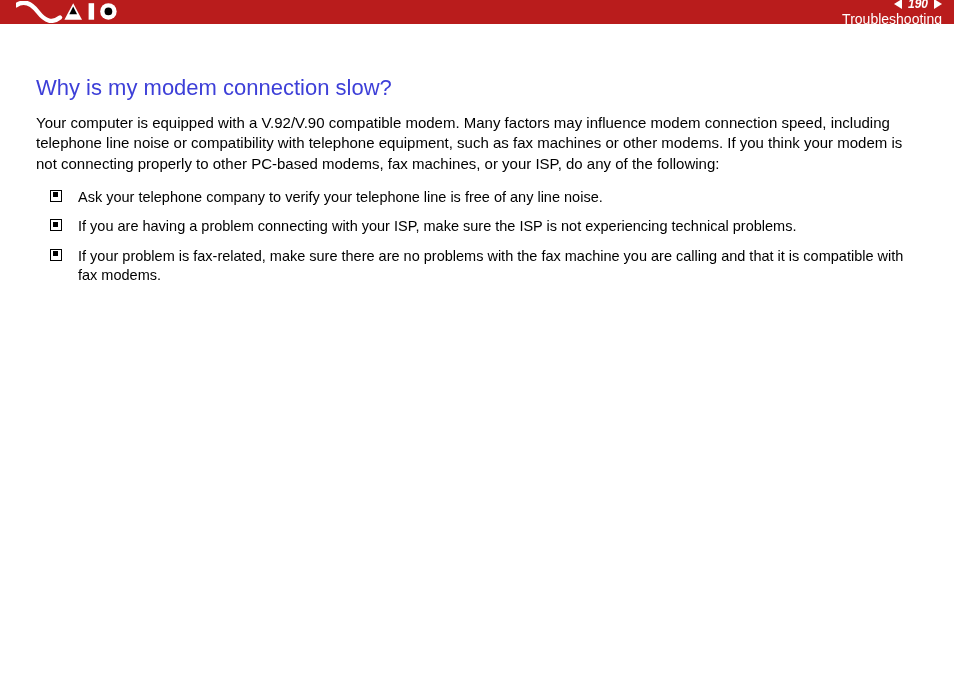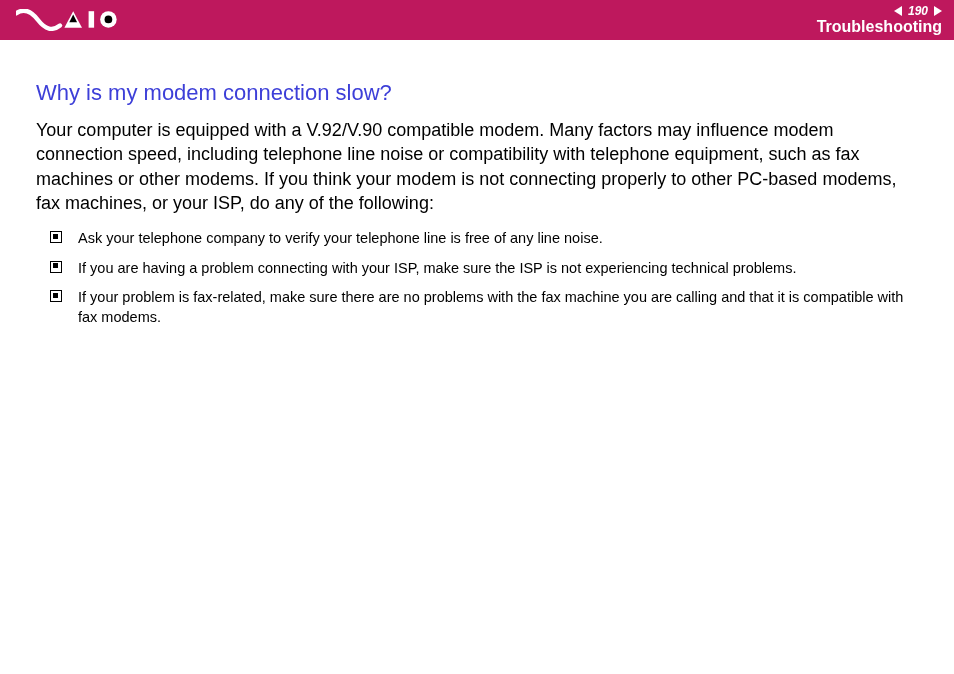--- a/index.html
+++ b/index.html
@@ -8,22 +8,22 @@
     width: 954px;
     height: 674px;
     background: #ffffff;
     font-family: Arial, Helvetica, sans-serif;
     color: #000;
     overflow: hidden;
   }
   
   .topbar {
     position: relative;
-    background: #be185d;
-    height: 40px;
+    background: #b91c1c;
+    height: 24px;
     width: 100%;
   }
   .topbar-inner {
     display: flex;
     align-items: center;
     justify-content: space-between;
     height: 100%;
     padding: 0 12px 0 16px;
   }
   .logo {
@@ -53,36 +53,36 @@
     margin-bottom: 2px;
   }
   .page-wrap .tri {
     width: 0; height: 0;
     border-top: 5px solid transparent;
     border-bottom: 5px solid transparent;
   }
   .tri-left  { border-right: 8px solid #fff; margin-right:2px;}
   .tri-right { border-left: 8px solid #fff; margin-left:2px;}
   .section-name {
-    font-weight: bold;
-    font-size: 16px;
+    font-weight: normal;
+    font-size: 14px;
   }
   
   .content {
     padding: 40px 32px 0 36px;
   }
   h1.title {
-    margin: 0 0 12px 0;
+    margin: 11px 0 12px 0;
     font-size: 22px;
     font-weight: 400;
     color: #3d3fd8; 
   }
   p.intro {
     margin: 0 0 14px 0;
-    font-size: 18px;
+    font-size: 15px;
     line-height: 1.35;
   }
   ul.bullets {
     list-style: none;
     margin: 12px;
     padding: 0;
   }
   ul.bullets li {
     position: relative;
     padding: 0 0 10px 30px;

